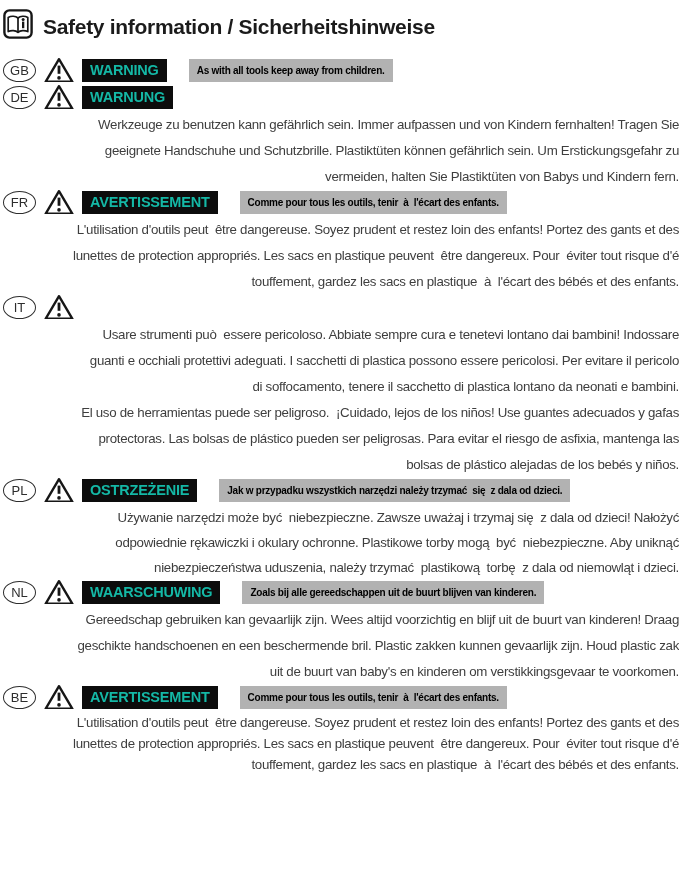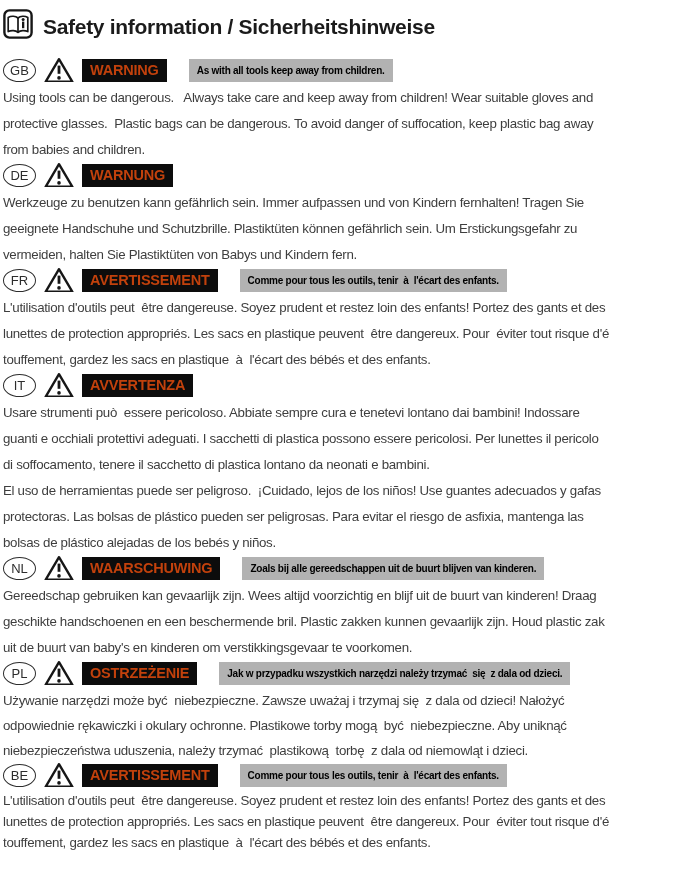--- a/index.html
+++ b/index.html
@@ -17,37 +17,37 @@
   .header{
     display:flex;align-items:flex-end;gap:10px;
     height:34px;margin:0 0 19px 0;
   }
   .manual-icon{flex:0 0 auto;display:flex;}
   .page-title{
     font-size:21px;font-weight:bold;color:#1b1b1b;
     letter-spacing:-0.3px;white-space:pre;
   }
   
-  .lang-section{margin:0;}
+  .lang-section{margin:0;text-align:right;}
   .heading-row{
     display:flex;align-items:center;gap:8px;
     height:24px;margin-bottom:3px;overflow:hidden;
   }
   .lang-badge{
     flex:0 0 auto;
     width:33px;height:23px;
     border:1.8px solid #2d2d2d;border-radius:50%;
     display:flex;align-items:center;justify-content:center;
     font-size:13px;color:#2d2d2d;letter-spacing:0;
     box-sizing:border-box;background:#fff;
   }
   .warn-triangle{flex:0 0 auto;display:flex;}
   .warn-label{
     flex:0 0 auto;
-    background:#0c0c0c;color:#c2410c;
+    background:#0c0c0c;color:#14b8a6;
     font-size:14.5px;font-weight:bold;letter-spacing:-0.2px;
     padding:2px 8px;line-height:19px;white-space:pre;
   }
   .warn-subtitle{
     flex:0 1 auto;
     background:#b2b2b2;color:#000000;
     font-size:10px;font-weight:bold;letter-spacing:-0.25px;
     padding:2px 8px;line-height:19px;white-space:pre;
     overflow:hidden;
     margin-left:14px;
@@ -87,23 +87,20 @@
       <span class="warn-triangle">
         <svg width="30" height="27" viewBox="0 0 30 27">
           <polygon class="stroke" points="15,2.2 28.4,24.8 1.6,24.8" stroke-width="2.4" stroke-linejoin="round"></polygon>
           <line x1="15" y1="8.6" x2="15" y2="16.8" stroke="#161616" stroke-width="2.8"></line>
           <circle cx="15" cy="20.9" r="1.8" fill="#161616"></circle>
         </svg>
       </span>
       <span class="warn-label">WARNING</span>
       <span class="warn-subtitle">As with all tools keep away from children.</span>
     </div>
-    <p class="body-text">Using tools can be dangerous.   Always take care and keep away from children! Wear suitable gloves and
-protective glasses.  Plastic bags can be dangerous. To avoid danger of suffocation, keep plastic bag away
-from babies and children.</p>
   </section>
 
   <section class="lang-section s-de">
     <div class="heading-row">
       <span class="lang-badge">
           <span>DE</span>
         </span>
       <span class="warn-triangle">
         <svg width="30" height="27" viewBox="0 0 30 27">
           <polygon class="stroke" points="15,2.2 28.4,24.8 1.6,24.8" stroke-width="2.4" stroke-linejoin="round"></polygon>
@@ -143,73 +140,72 @@
       <span class="lang-badge">
           <span>IT</span>
         </span>
       <span class="warn-triangle">
         <svg width="30" height="27" viewBox="0 0 30 27">
           <polygon class="stroke" points="15,2.2 28.4,24.8 1.6,24.8" stroke-width="2.4" stroke-linejoin="round"></polygon>
           <line x1="15" y1="8.6" x2="15" y2="16.8" stroke="#161616" stroke-width="2.8"></line>
           <circle cx="15" cy="20.9" r="1.8" fill="#161616"></circle>
         </svg>
       </span>
-      <span class="warn-label">AVVERTENZA</span>
     </div>
     <p class="body-text">Usare strumenti può  essere pericoloso. Abbiate sempre cura e tenetevi lontano dai bambini! Indossare
-guanti e occhiali protettivi adeguati. I sacchetti di plastica possono essere pericolosi. Per lunettes il pericolo
+guanti e occhiali protettivi adeguati. I sacchetti di plastica possono essere pericolosi. Per evitare il pericolo
 di soffocamento, tenere il sacchetto di plastica lontano da neonati e bambini.</p>
   </section>
 
   <section class="lang-section s-es">
     <p class="body-text">El uso de herramientas puede ser peligroso.  ¡Cuidado, lejos de los niños! Use guantes adecuados y gafas
 protectoras. Las bolsas de plástico pueden ser peligrosas. Para evitar el riesgo de asfixia, mantenga las
 bolsas de plástico alejadas de los bebés y niños.</p>
   </section>
 
+  <section class="lang-section s-pl">
+    <div class="heading-row">
+      <span class="lang-badge">
+          <span>PL</span>
+        </span>
+      <span class="warn-triangle">
+        <svg width="30" height="27" viewBox="0 0 30 27">
+          <polygon class="stroke" points="15,2.2 28.4,24.8 1.6,24.8" stroke-width="2.4" stroke-linejoin="round"></polygon>
+          <line x1="15" y1="8.6" x2="15" y2="16.8" stroke="#161616" stroke-width="2.8"></line>
+          <circle cx="15" cy="20.9" r="1.8" fill="#161616"></circle>
+        </svg>
+      </span>
+      <span class="warn-label">OSTRZEŻENIE</span>
+      <span class="warn-subtitle">Jak w przypadku wszystkich narzędzi należy trzymać  się  z dala od dzieci.</span>
+    </div>
+    <p class="body-text">Używanie narzędzi może być  niebezpieczne. Zawsze uważaj i trzymaj się  z dala od dzieci! Nałożyć
+odpowiednie rękawiczki i okulary ochronne. Plastikowe torby mogą  być  niebezpieczne. Aby uniknąć
+niebezpieczeństwa uduszenia, należy trzymać  plastikową  torbę  z dala od niemowląt i dzieci.</p>
+  </section>
+
   <section class="lang-section s-nl">
     <div class="heading-row">
       <span class="lang-badge">
           <span>NL</span>
         </span>
       <span class="warn-triangle">
         <svg width="30" height="27" viewBox="0 0 30 27">
           <polygon class="stroke" points="15,2.2 28.4,24.8 1.6,24.8" stroke-width="2.4" stroke-linejoin="round"></polygon>
           <line x1="15" y1="8.6" x2="15" y2="16.8" stroke="#161616" stroke-width="2.8"></line>
           <circle cx="15" cy="20.9" r="1.8" fill="#161616"></circle>
         </svg>
       </span>
       <span class="warn-label">WAARSCHUWING</span>
       <span class="warn-subtitle">Zoals bij alle gereedschappen uit de buurt blijven van kinderen.</span>
     </div>
     <p class="body-text">Gereedschap gebruiken kan gevaarlijk zijn. Wees altijd voorzichtig en blijf uit de buurt van kinderen! Draag
 geschikte handschoenen en een beschermende bril. Plastic zakken kunnen gevaarlijk zijn. Houd plastic zak
 uit de buurt van baby's en kinderen om verstikkingsgevaar te voorkomen.</p>
   </section>
 
-  <section class="lang-section s-pl">
-    <div class="heading-row">
-      <span class="lang-badge">
-          <span>PL</span>
-        </span>
-      <span class="warn-triangle">
-        <svg width="30" height="27" viewBox="0 0 30 27">
-          <polygon class="stroke" points="15,2.2 28.4,24.8 1.6,24.8" stroke-width="2.4" stroke-linejoin="round"></polygon>
-          <line x1="15" y1="8.6" x2="15" y2="16.8" stroke="#161616" stroke-width="2.8"></line>
-          <circle cx="15" cy="20.9" r="1.8" fill="#161616"></circle>
-        </svg>
-      </span>
-      <span class="warn-label">OSTRZEŻENIE</span>
-      <span class="warn-subtitle">Jak w przypadku wszystkich narzędzi należy trzymać  się  z dala od dzieci.</span>
-    </div>
-    <p class="body-text">Używanie narzędzi może być  niebezpieczne. Zawsze uważaj i trzymaj się  z dala od dzieci! Nałożyć
-odpowiednie rękawiczki i okulary ochronne. Plastikowe torby mogą  być  niebezpieczne. Aby uniknąć
-niebezpieczeństwa uduszenia, należy trzymać  plastikową  torbę  z dala od niemowląt i dzieci.</p>
-  </section>
-
   <section class="lang-section s-be">
     <div class="heading-row">
       <span class="lang-badge">
           <span>BE</span>
         </span>
       <span class="warn-triangle">
         <svg width="30" height="27" viewBox="0 0 30 27">
           <polygon class="stroke" points="15,2.2 28.4,24.8 1.6,24.8" stroke-width="2.4" stroke-linejoin="round"></polygon>
           <line x1="15" y1="8.6" x2="15" y2="16.8" stroke="#161616" stroke-width="2.8"></line>
           <circle cx="15" cy="20.9" r="1.8" fill="#161616"></circle>

